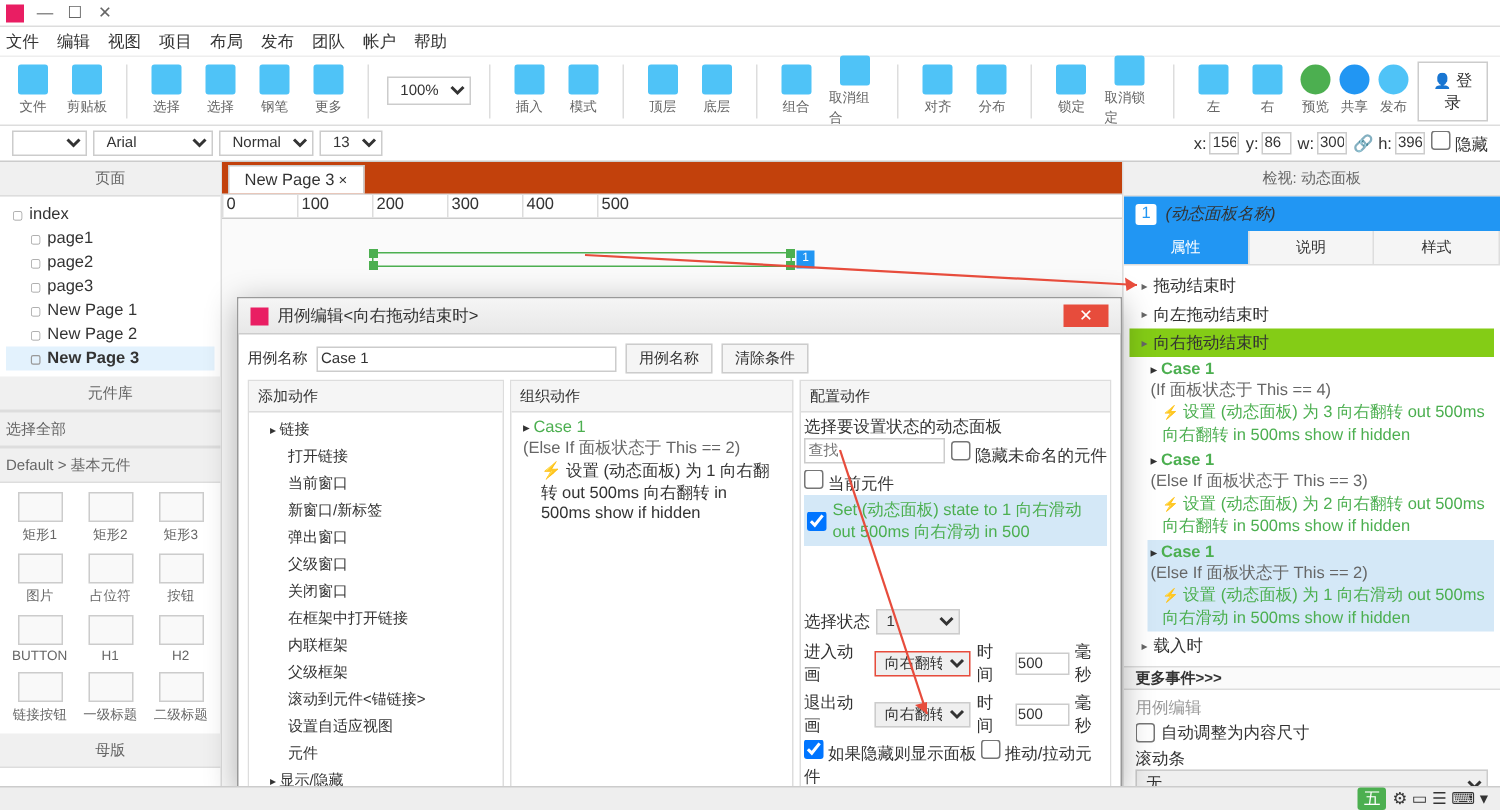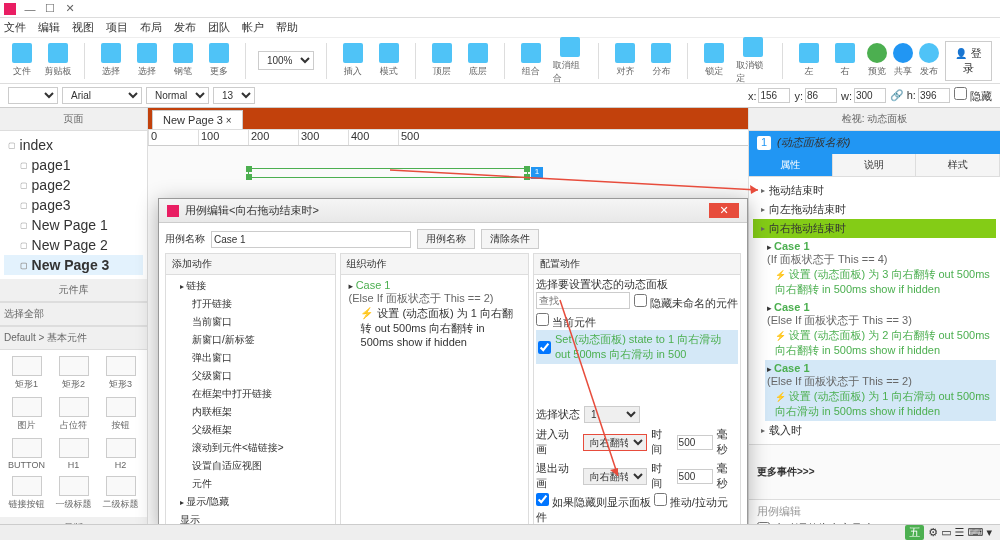--- a/index.html
+++ b/index.html
@@ -17,26 +17,26 @@
 .tsep{width:1px;height:36px;background:#ddd;margin:0 4px}
 .combo{border:1px solid #ccc;padding:2px 4px;font-size:10px;background:#fff}
 .toolbar-right{margin-left:auto;display:flex;align-items:center;gap:6px}
 .tbtn-r{display:flex;flex-direction:column;align-items:center;gap:2px}
 .tbtn-r .ic{width:20px;height:20px;background:#4caf50;border-radius:50%}
 .tbtn-r .lbl{font-size:9px;color:#666}
 .login{border:1px solid #ccc;padding:4px 8px;background:#fff;font-size:10px}
 .fmtbar{background:#fff;height:24px;display:flex;align-items:center;padding:0 8px;gap:4px;border-bottom:1px solid #ccc}
 .fmtbar .sel{border:1px solid #ccc;padding:1px 4px;font-size:10px;min-width:50px;background:#fff}
 .fmtbar .fld{display:flex;align-items:center;gap:2px;font-size:10px}
-.fmtbar .fld input{width:32px;border:1px solid #ccc;padding:1px;font-size:10px}
+.fmtbar .fld input{width:20px;border:1px solid #ccc;padding:1px;font-size:10px}
 .main{display:flex;height:calc(540px - 108px - 16px)}
 .leftpanel{width:148px;background:#fff;border-right:1px solid #ddd;display:flex;flex-direction:column}
 .phead{background:#f0f0f0;padding:4px;text-align:center;font-size:10px;color:#666;border-bottom:1px solid #ddd}
 .pages{flex:0 0 auto;padding:4px}
-.pgitem{padding:2px 4px 2px 16px;font-size:14px;display:flex;align-items:center;gap:4px}
+.pgitem{padding:2px 4px 2px 16px;font-size:11px;display:flex;align-items:center;gap:4px}
 .pgitem.sel{background:#e3f2fd;font-weight:bold}
 .pgitem::before{content:"▢";font-size:8px;color:#999}
 .libhead{background:#f0f0f0;padding:4px;font-size:10px;color:#666;border-top:1px solid #ddd;border-bottom:1px solid #ddd}
 .widgets{padding:6px;display:grid;grid-template-columns:repeat(3,1fr);gap:6px}
 .widget{display:flex;flex-direction:column;align-items:center;gap:2px}
 .widget .wic{width:30px;height:20px;border:1px solid #ccc;background:#f9f9f9}
 .widget .wlb{font-size:9px;color:#666}
 .canvas{flex:1;background:#fafafa;position:relative}
 .tabstrip{background:#c2410c;border-bottom:1px solid #ddd;height:22px;display:flex;align-items:flex-end}
 .tab{padding:3px 10px;background:#fff;border:1px solid #ccc;border-bottom:none;font-size:10px;margin-left:4px}
@@ -56,21 +56,21 @@
 .proptab.active{background:#2196f3;color:#fff}
 .events{padding:4px;font-size:10px}
 .evt{padding:2px 8px;display:flex;align-items:center;gap:4px}
 .evt.b::before{content:"▸";color:#666;font-size:8px}
 .evt.sel{background:#84cc16}
 .case{margin-left:12px;padding:2px;font-size:9px}
 .case .cn{color:#4caf50;font-weight:bold}
 .case .cd{color:#666}
 .case .ac{color:#ff9800;margin-left:8px;font-size:9px}
 .case .ac .g{color:#4caf50}
-.more{padding:20px 8px;font-weight:bold;font-size:10px;border-top:1px solid #ddd;border-bottom:1px solid #ddd;background:#fafafa}
+.more{padding:0 8px;font-weight:bold;font-size:10px;border-top:1px solid #ddd;border-bottom:1px solid #ddd;background:#fafafa}
 .propsec{padding:4px 8px;font-size:10px}
 .propsec label{display:flex;align-items:center;gap:4px;padding:2px 0}
 .dialog{position:absolute;left:158px;top:198px;width:590px;height:330px;background:#fff;border:1px solid #999;box-shadow:0 4px 20px rgba(0,0,0,.3);display:flex;flex-direction:column}
 .dlg-title{background:linear-gradient(#f5f5f5,#e8e8e8);padding:4px 8px;display:flex;align-items:center;font-size:11px;border-bottom:1px solid #ccc}
 .dlg-title .dlogo{width:12px;height:12px;background:#e91e63;margin-right:6px}
 .dlg-title .x{margin-left:auto;background:#e74c3c;color:#fff;width:30px;text-align:center;padding:1px}
 .dlg-body{flex:1;display:flex;flex-direction:column;padding:6px;gap:4px}
 .dlg-row{display:flex;align-items:center;gap:6px}
 .dlg-row label{font-size:10px}
 .dlg-row input.txt{border:1px solid #ccc;padding:2px;font-size:10px;width:200px}
@@ -390,20 +390,21 @@
     <div class="dlg-cols">
       <div class="dlg-col" style="flex:0.9">
         <div class="ch">添加动作</div>
         <div class="cb" id="actions-tree">
             <div class="tree-item hdr">链接</div>
             <div class="tree-item l2">打开链接</div>
             <div class="tree-item l2">当前窗口</div>
             <div class="tree-item l2">新窗口/新标签</div>
             <div class="tree-item l2">弹出窗口</div>
             <div class="tree-item l2">父级窗口</div>
+            <div class="tree-item l2">关闭窗口</div>
             <div class="tree-item l2">在框架中打开链接</div>
             <div class="tree-item l2">内联框架</div>
             <div class="tree-item l2">父级框架</div>
             <div class="tree-item l2">滚动到元件&lt;锚链接&gt;</div>
             <div class="tree-item l2">设置自适应视图</div>
             <div class="tree-item l2">元件</div>
             <div class="tree-item hdr">显示/隐藏</div>
             <div class="tree-item">显示</div>
           </div>
       </div>

